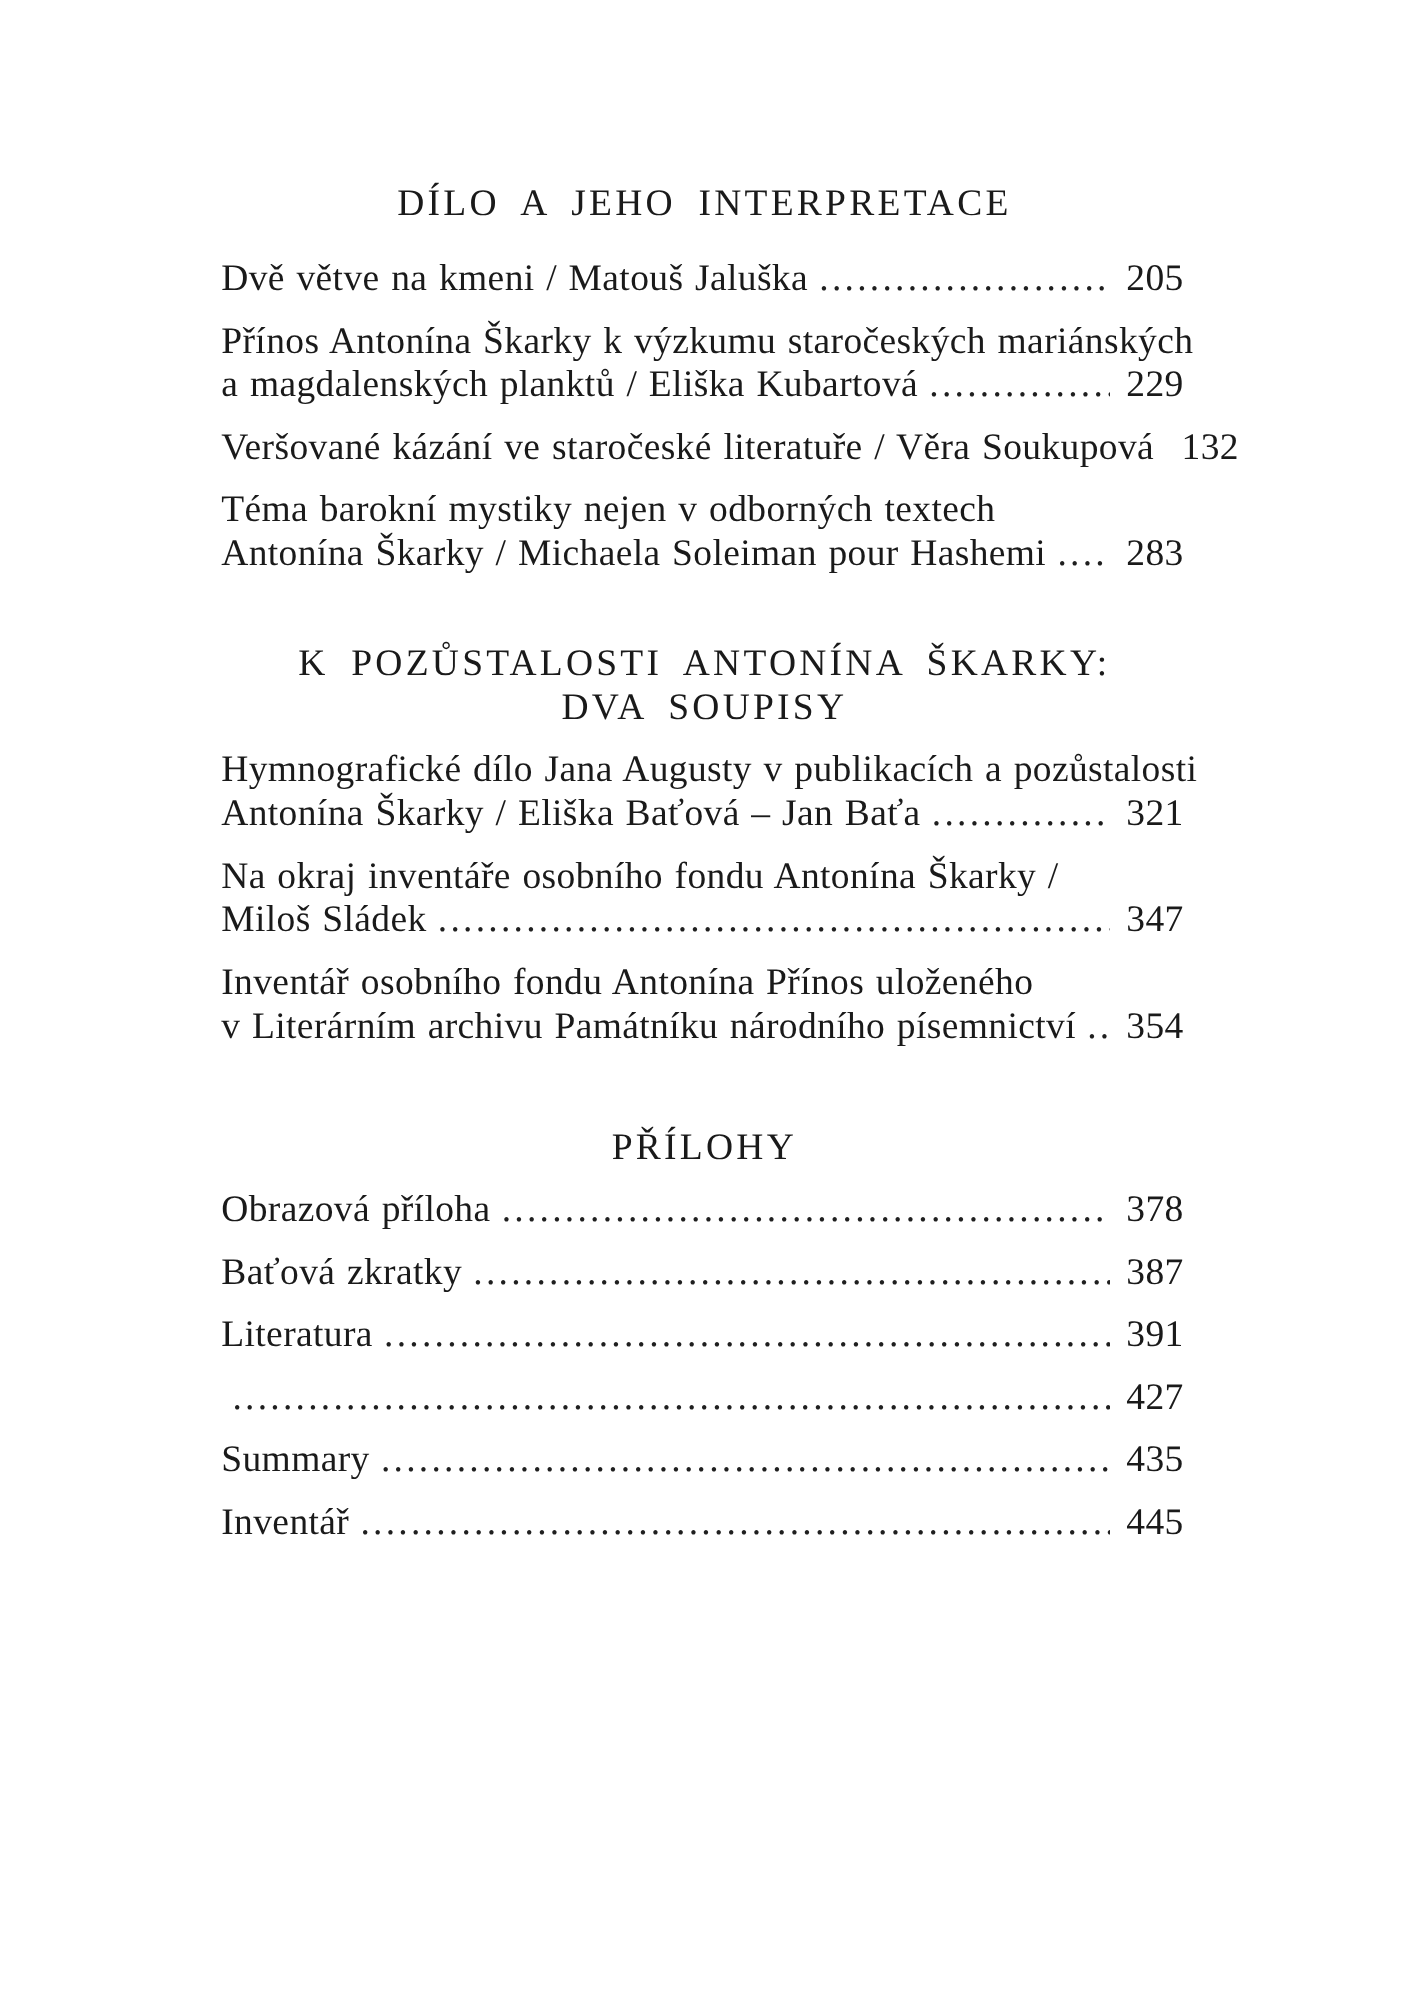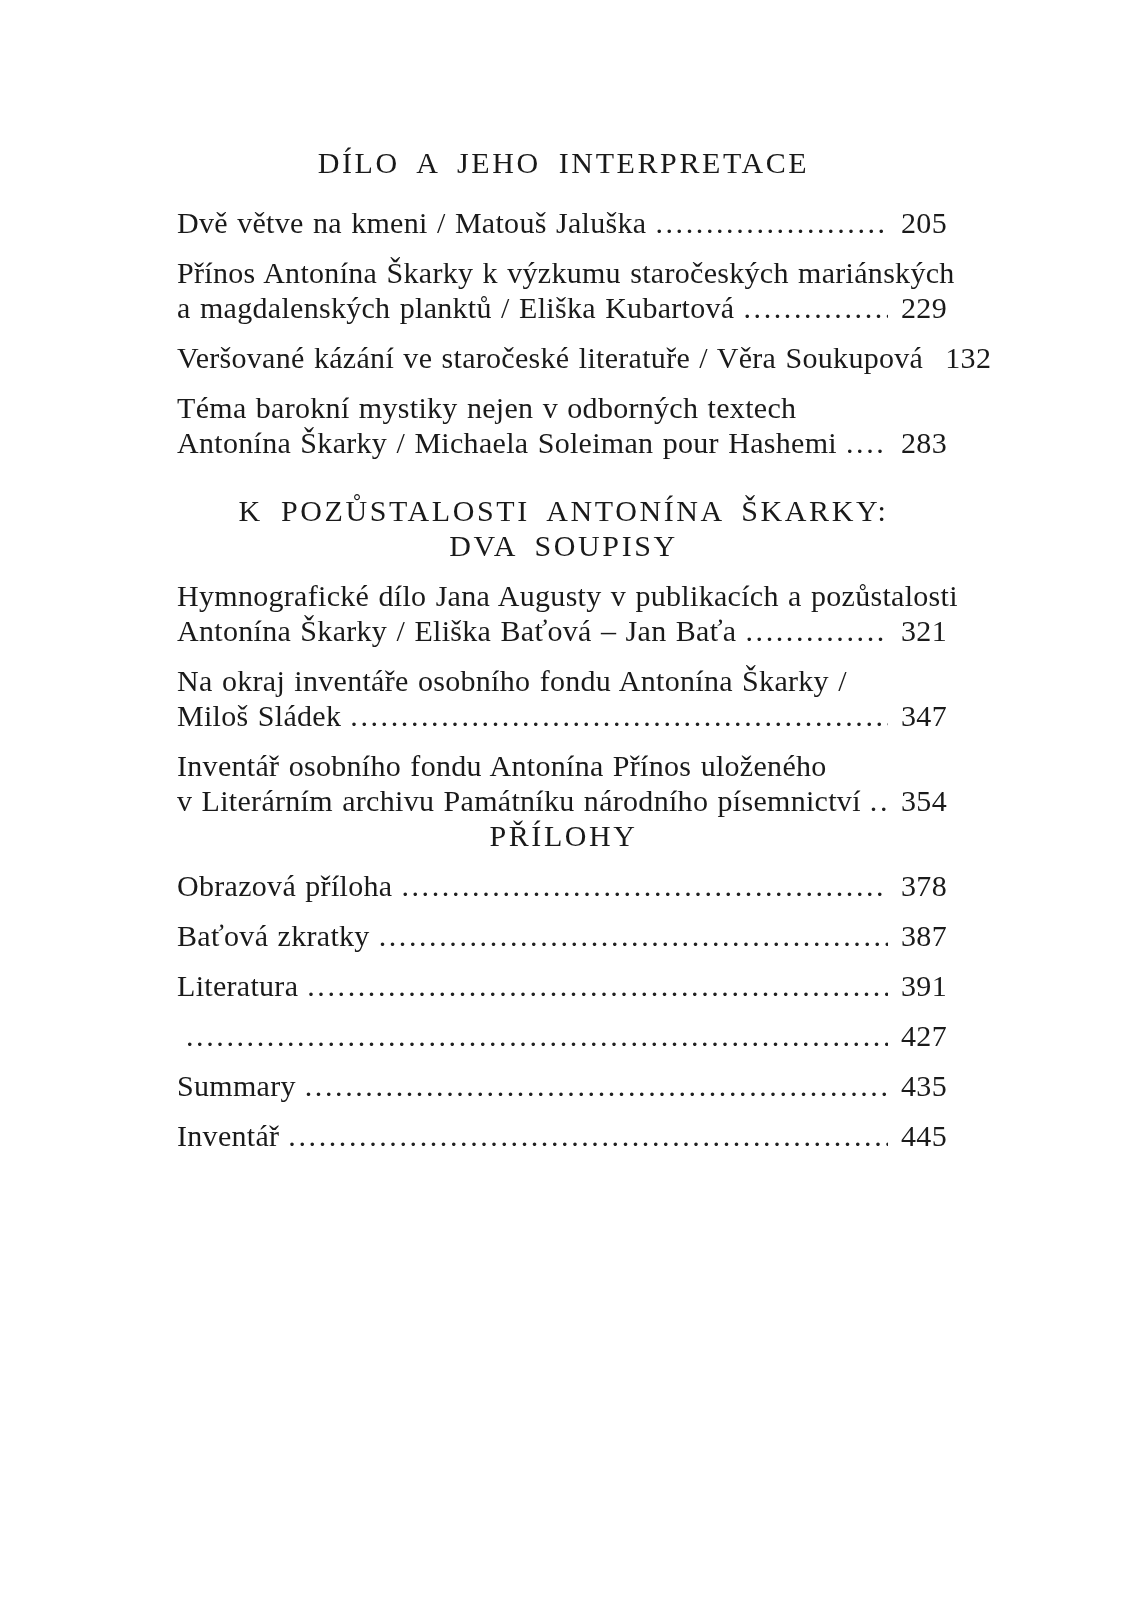--- a/index.html
+++ b/index.html
@@ -20,22 +20,22 @@
     letter-spacing: 0.3px;
     word-spacing: 1.5px;
   }
   .content {
     position: absolute;
     left: 177px;
     top: 145px;
     width: 773px;
   }
   .toc-section { margin: 0; }
-  .toc-section:nth-of-type(2) { margin-top: 33px; }
-  .toc-section:nth-of-type(3) { }
+  .toc-section:nth-of-type(2) { margin-top: 53px; }
+  .toc-section:nth-of-type(3) { margin-top: 62px; }
 
   .heading {
     margin: 0 0 15px 0;
     font-size: 30px;
     font-weight: normal;
     line-height: 35px;
     text-align: center;
     letter-spacing: 2.6px;
     word-spacing: 8px;
   }

